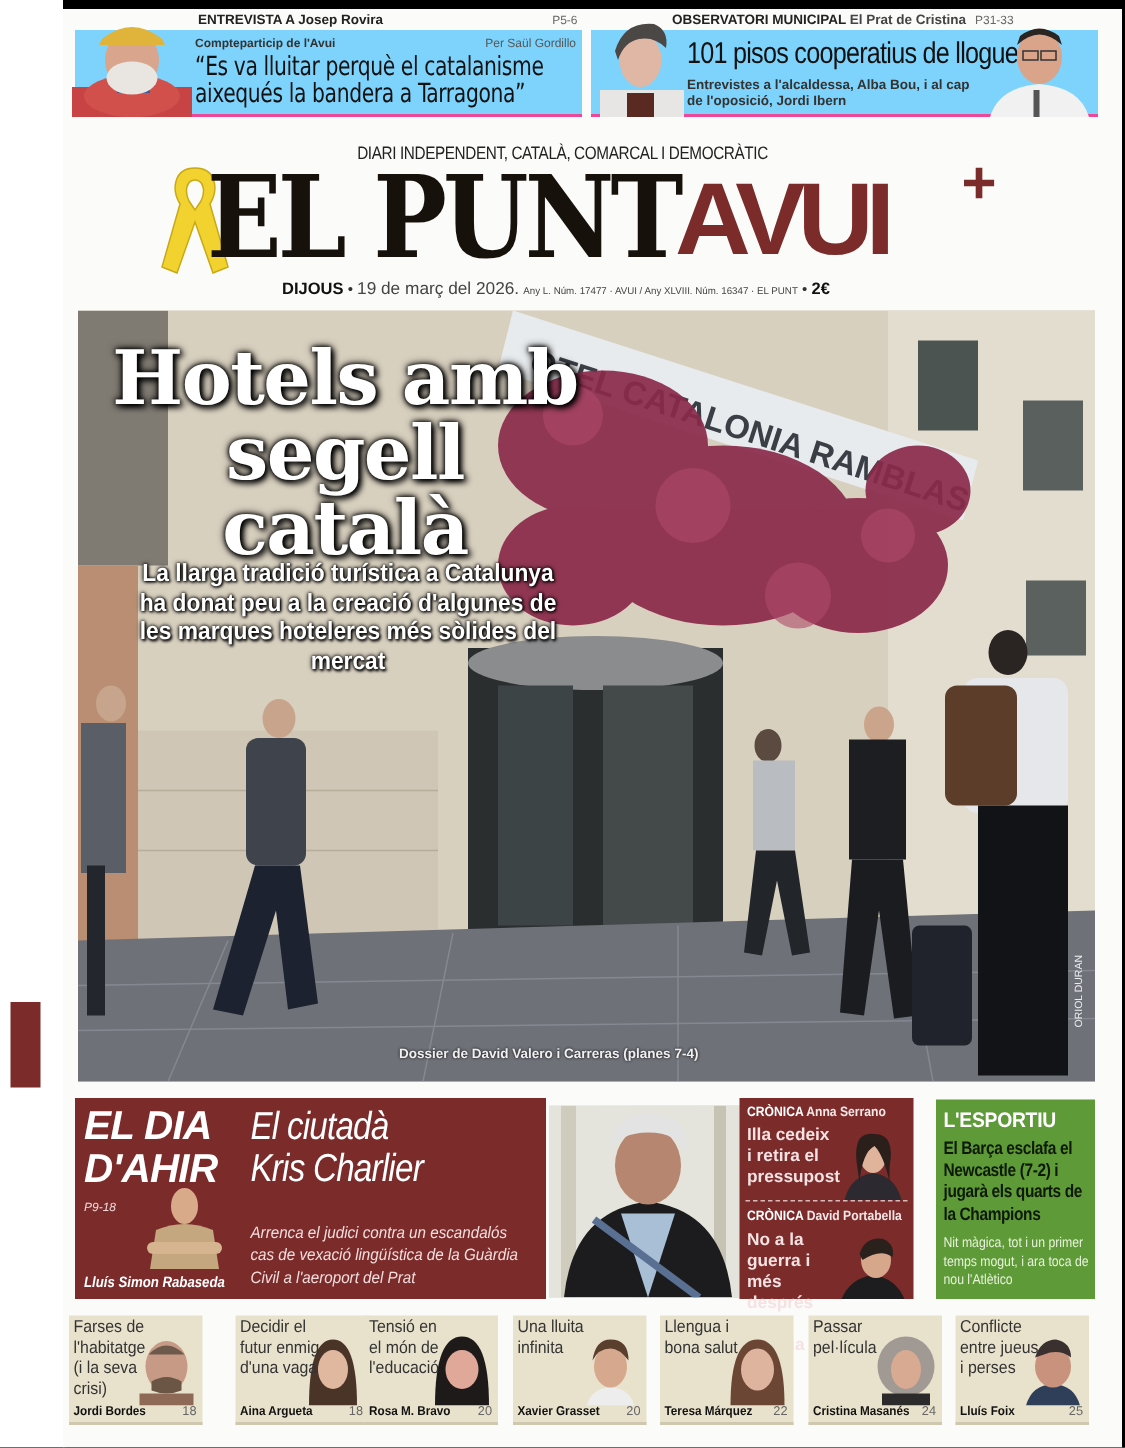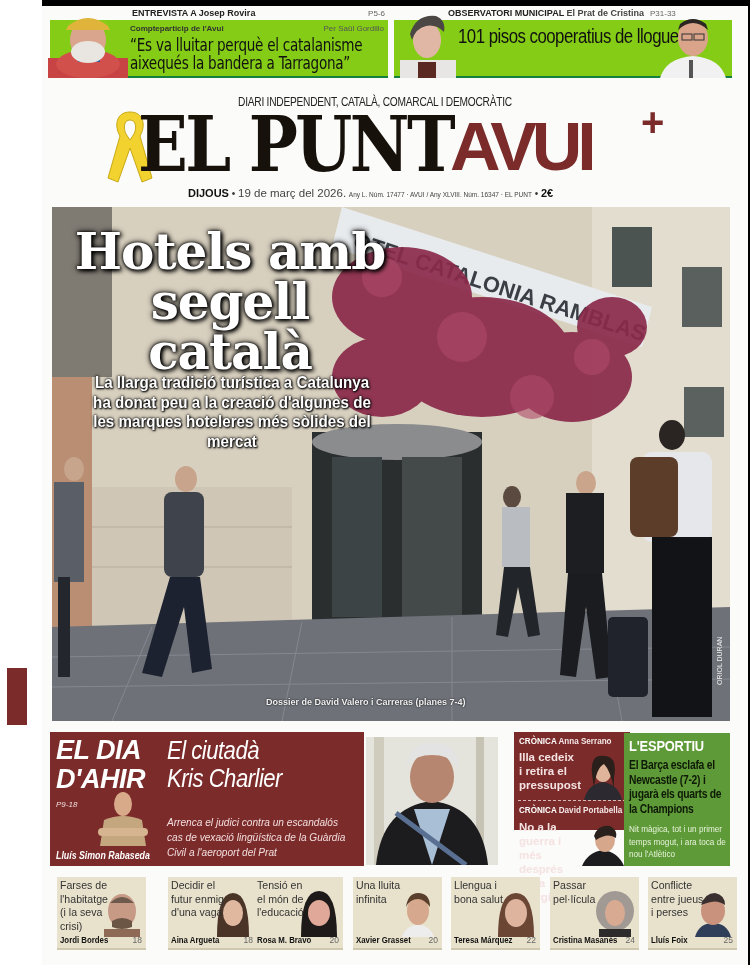--- a/index.html
+++ b/index.html
@@ -12,21 +12,21 @@
   }
   .left-strip { position: absolute; left: 0; top: 0; width: 42px; height: 965px; background: #fff; }
   .left-strip .rule { position: absolute; left: 42px; top: 22px; width: 1px; height: 943px; background: #bbb; }
   .side-tab { position: absolute; left: 7px; top: 668px; width: 20px; height: 57px; background: #7a2b2a; }
 
   
   .teaser { position: absolute; top: 6px; height: 72px; }
   .teaser .kicker { position: absolute; top: 2px; font-size: 9px; font-weight: bold; color: #222; white-space: nowrap; }
   .teaser .kicker .kname { font-weight: bold; }
   .teaser .pages { position: absolute; top: 3px; font-size: 8px; color: #666; }
-  .teaser .box { position: absolute; top: 14px; height: 58px; background: #84cc16; border-bottom: 2px solid #15803d; padding-left: 32px; }
+  .teaser .box { position: absolute; top: 14px; height: 58px; background: #7dd3fc; border-bottom: 2px solid #ec4899; padding-left: 32px; }
 
   .t1 { left: 50px; width: 338px; }
   .t1 .kicker { left: 82px; }
   .t1 .pages { right: 3px; }
   .t1 .box { left: 0; right: 0; }
   .t1 .sub { position: absolute; left: 80px; top: 4px; font-size: 8px; font-weight: bold; color: #333; }
   .t1 .by { position: absolute; right: 4px; top: 4px; font-size: 8px; color: #555; }
   .t1 .quote { position: absolute; left: 80px; top: 16px; font-size: 17.5px; line-height: 18px; color: #111; letter-spacing: -0.3px; font-family: "DejaVu Sans", sans-serif; font-stretch: condensed; transform: scaleX(0.86); transform-origin: left top; width: 300px; }
 
   .t2 { left: 394px; width: 338px; }
@@ -61,34 +61,34 @@
 
   
   .dia { position: absolute; left: 50px; top: 732px; width: 314px; height: 134px; background: #7a2b2a; font-style: italic; }
   .dia .title { position: absolute; left: 6px; top: 4px; color: #fff; font-weight: bold; font-size: 27px; line-height: 29px; letter-spacing: -0.5px; }
   .dia .pg { position: absolute; left: 6px; top: 68px; color: #f0dcdc; font-size: 8px; }
   .dia .author { position: absolute; left: 6px; top: 118px; color: #fff; font-weight: bold; font-size: 10px; transform: scaleX(0.88); transform-origin: left top; white-space: nowrap; }
   .dia .head { position: absolute; left: 117px; top: 4px; color: #fff; font-size: 26px; line-height: 28px; letter-spacing: -0.6px; transform: scaleX(0.85); transform-origin: left top; white-space: nowrap; }
   .dia .desc { position: absolute; left: 117px; top: 83px; color: #f3dede; font-size: 11px; line-height: 15px; width: 200px; transform: scaleX(0.92); transform-origin: left top; }
 
   .charlier { position: absolute; left: 366px; top: 737px; width: 132px; height: 128px; background: linear-gradient(135deg, #dfe1d8 0%, #c7c9c1 100%); overflow: hidden; }
-  .cron { position: absolute; left: 514px; top: 732px; width: 116px; height: 98px; background: #7a2b2a; }
+  .cron { position: absolute; left: 493px; top: 732px; width: 116px; height: 134px; background: #7a2b2a; }
   .cron .k { position: absolute; left: 5px; font-size: 9px; font-weight: bold; color: #fff; white-space: nowrap; transform: scaleX(0.9); transform-origin: left top; }
   .cron .k .lab { color: #fff; }
   .cron .k .nm { color: #f5e7e7; }
   .cron .h { position: absolute; left: 5px; font-size: 11.5px; line-height: 14px; color: #f5e2e2; width: 60px; font-weight: bold; }
   .cron .sep { position: absolute; left: 4px; right: 4px; top: 68px; border-top: 1px dashed #d9b9b9; }
 
   .esportiu { position: absolute; left: 624px; top: 733px; width: 106px; height: 133px; background: #5f9a38; }
   .esportiu .brand { position: absolute; left: 5px; top: 5px; font-weight: bold; font-size: 14px; color: #fff; letter-spacing: -0.2px; transform: scaleX(0.92); transform-origin: left top; white-space: nowrap; }
   .esportiu .h { position: absolute; left: 5px; top: 25px; width: 110px; font-weight: bold; font-size: 12px; line-height: 14.5px; color: #0e1a07; letter-spacing: -0.3px; transform: scaleX(0.86); transform-origin: left top; }
   .esportiu .d { position: absolute; left: 5px; top: 90px; width: 115px; font-size: 9.5px; line-height: 12.5px; color: #e6f2da; transform: scaleX(0.86); transform-origin: left top; }
 
   
-  .ops { position: absolute; top: 877px; left: 57px; width: 684px; height: 75px; }
+  .ops { position: absolute; top: 877px; left: 46px; width: 684px; height: 75px; }
   .op { position: absolute; top: 0; width: 89px; height: 73px; background: #e8e2cc; border-bottom: 2px solid #cfc8ae; overflow: hidden; }
   .op .t { position: absolute; left: 3px; top: 2px; font-size: 11.5px; line-height: 13.5px; color: #333; width: 60px; z-index: 2; transform: scaleX(0.92); transform-origin: left top; }
   .op .a { position: absolute; left: 3px; bottom: 3px; font-size: 8.5px; font-weight: bold; color: #111; z-index: 2; white-space: nowrap; transform: scaleX(0.92); transform-origin: left top; }
   .op .n { position: absolute; right: 4px; bottom: 3px; font-size: 8.5px; color: #666; z-index: 2; }
   .op .p { position: absolute; right: 4px; bottom: 11px; width: 40px; height: 48px; z-index: 1; }
 </style>
 </head>
 <body>
 
 <div class="left-strip">
@@ -119,20 +119,21 @@
   </div>
 </div>
 
 <div class="teaser t2">
   <div class="kicker">
     <span>OBSERVATORI MUNICIPAL</span> <span style="color:#444;">El Prat de Cristina</span>
   </div>
   <div class="pages">P31-33</div>
   <div class="box">
     <div class="head">101 pisos cooperatius de lloguer</div>
+    <div class="desc">Entrevistes a l'alcaldessa, Alba Bou, i al cap de l'oposició, Jordi Ibern</div>
   </div>
   <div class="photo" style="left:2px;top:4px;width:62px;height:68px;">
     <svg width="62" height="68" viewBox="0 0 62 68">
       <rect x="4" y="50" width="56" height="18" fill="#e8e6e4"></rect>
       <rect x="22" y="52" width="18" height="16" fill="#5a2a22"></rect>
       <ellipse cx="31" cy="30" rx="14" ry="18" fill="#e0b7a4"></ellipse>
       <path d="M14 24 Q20 4 40 6 Q50 10 48 22 Q40 14 30 16 Q20 18 16 30 Z" fill="#4a4744"></path>
     </svg>
   </div>
   <div class="photo" style="left:262px;top:6px;width:74px;height:66px;">

